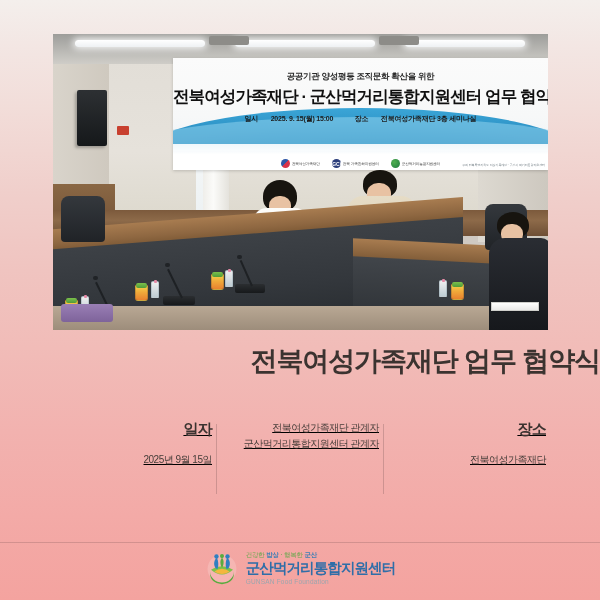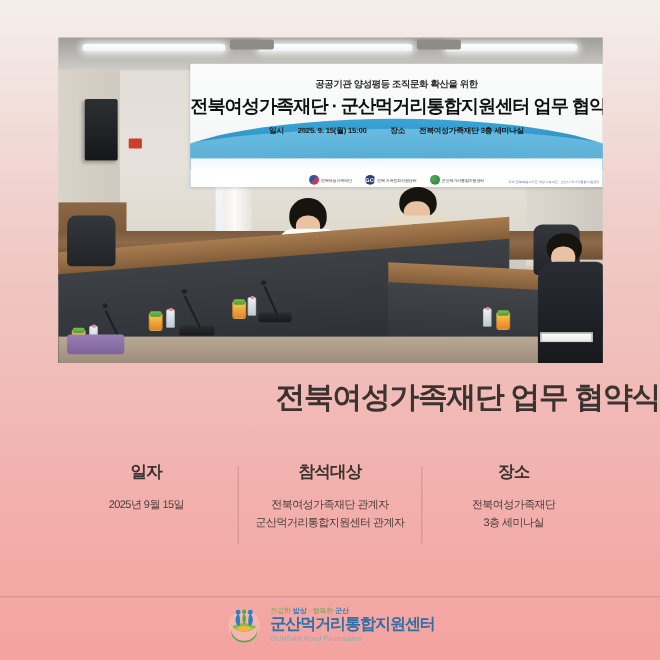--- a/index.html
+++ b/index.html
@@ -274,23 +274,24 @@
 
   
   #info {
     position: absolute;
     left: 50px; top: 420px; width: 500px; height: 82px;
     display: flex;
     align-items: flex-start;
   }
   .col {
     flex: 1 1 0;
-    text-align: center;
+    text-align: right;
     padding: 0 4px;
     box-sizing: border-box;
+    text-decoration: underline;
   }
   .col-head {
     font-size: 15px;
     font-weight: bold;
     color: #3b3330;
     letter-spacing: -0.7px;
     margin-bottom: 13px;
   }
   .col-body {
     font-size: 10px;
@@ -474,34 +475,32 @@
     <div class="col">
       <div class="col-head">일자</div>
       <div class="col-body">
         <div>2025년 9월 15일</div>
       </div>
     </div>
 
     <div class="vdiv"></div>
 
     <div class="col">
-      <div class="col-head">참석대상</div>
       <div class="col-body">
         <div>전북여성가족재단 관계자</div>
         <div>군산먹거리통합지원센터 관계자</div>
       </div>
     </div>
 
     <div class="vdiv"></div>
 
     <div class="col">
       <div class="col-head">장소</div>
       <div class="col-body">
         <div>전북여성가족재단</div>
-        <div>3층 세미나실</div>
       </div>
     </div>
 
   </div>
 
   <div id="footer-rule"></div>
 
   <div id="footer">
     <div class="f-mark">
       <svg viewBox="0 0 40 40" width="34" height="34" aria-hidden="true">

